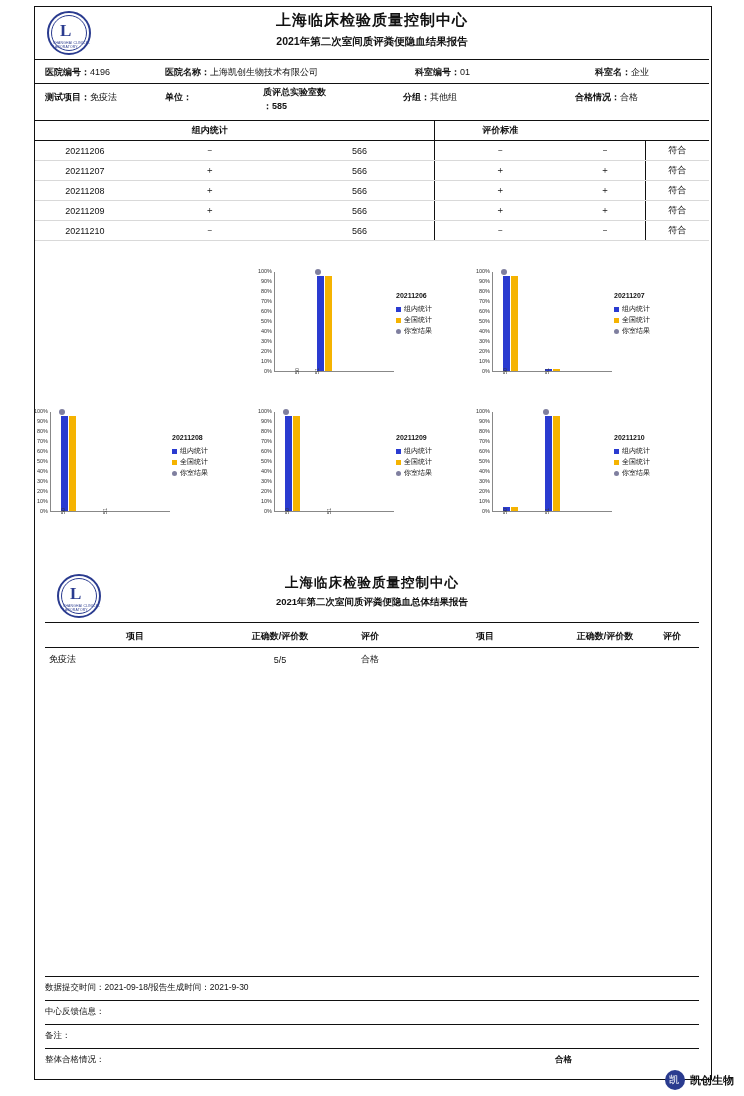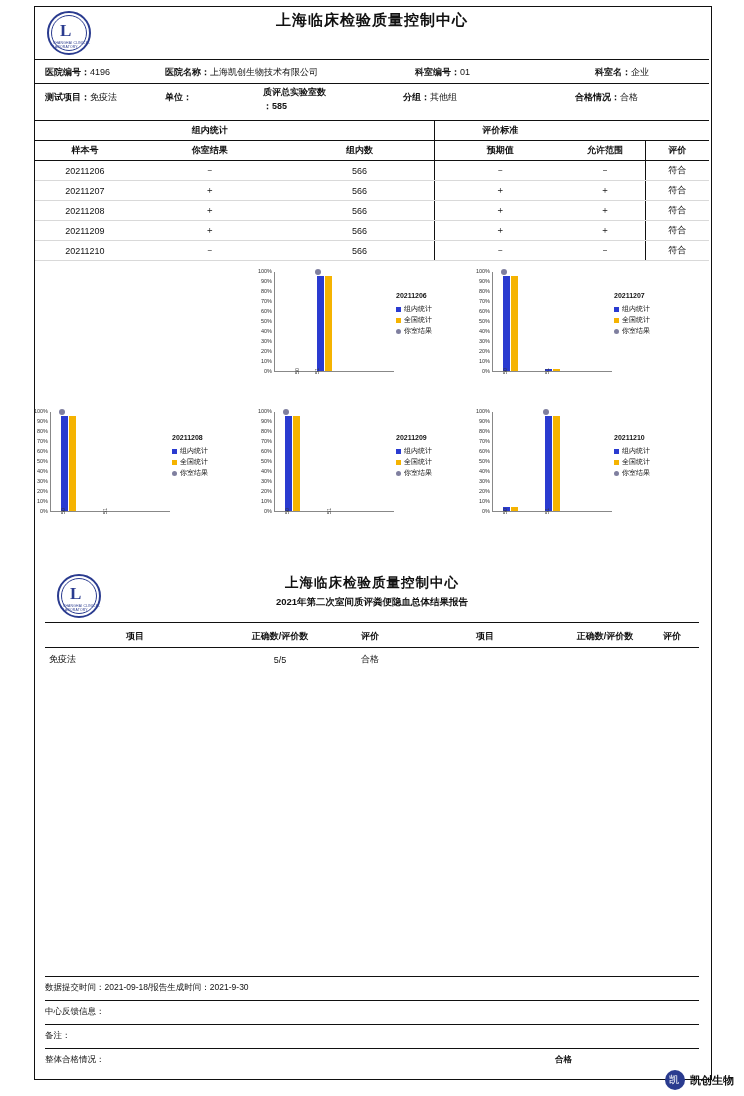--- a/index.html
+++ b/index.html
@@ -66,20 +66,21 @@
   <div class="frame"></div>
 
   <div class="hdr">
     <div class="logo">
       <div class="ring"></div>
         <div class="ring2"></div>
       <div class="lmark">L</div>
       <div class="sub">SHANGHAI CLINICAL LABORATORY</div>
     </div>
     <div class="title1">上海临床检验质量控制中心</div>
+    <div class="title2">2021年第二次室间质评粪便隐血结果报告</div>
   </div>
 
   <div class="inforow" style="top:59px;height:24px;">
     <div class="cell" style="left:10px;top:7px;"><span class="lbl">医院编号：</span><span>4196</span></div>
     <div class="cell" style="left:130px;top:7px;"><span class="lbl">医院名称：</span><span>上海凯创生物技术有限公司</span></div>
     <div class="cell" style="left:380px;top:7px;"><span class="lbl">科室编号：</span><span>01</span></div>
     <div class="cell" style="left:560px;top:7px;"><span class="lbl">科室名：</span><span>企业</span></div>
   </div>
 
   <div class="inforow" style="top:83px;height:37px;">
@@ -95,28 +96,20 @@
     <table>
       <thead>
         <tr class="grp">
           <th style="width:100px;"></th>
           <th style="width:150px;">组内统计</th>
           <th style="width:150px;"></th>
           <th class="vline" style="width:130px;">评价标准</th>
           <th style="width:80px;"></th>
           <th style="width:64px;"></th>
         </tr>
-        <tr class="sub">
-          <th>样本号</th>
-          <th>你室结果</th>
-          <th>组内数</th>
-          <th class="vline">预期值</th>
-          <th>允许范围</th>
-          <th class="vline">评价</th>
-        </tr>
       </thead>
       <tbody>
         <tr>
           <td>20211206</td>
           <td>－</td>
           <td>566</td>
           <td class="vline">－</td>
           <td>－</td>
           <td class="vline">符合</td>
         </tr>

